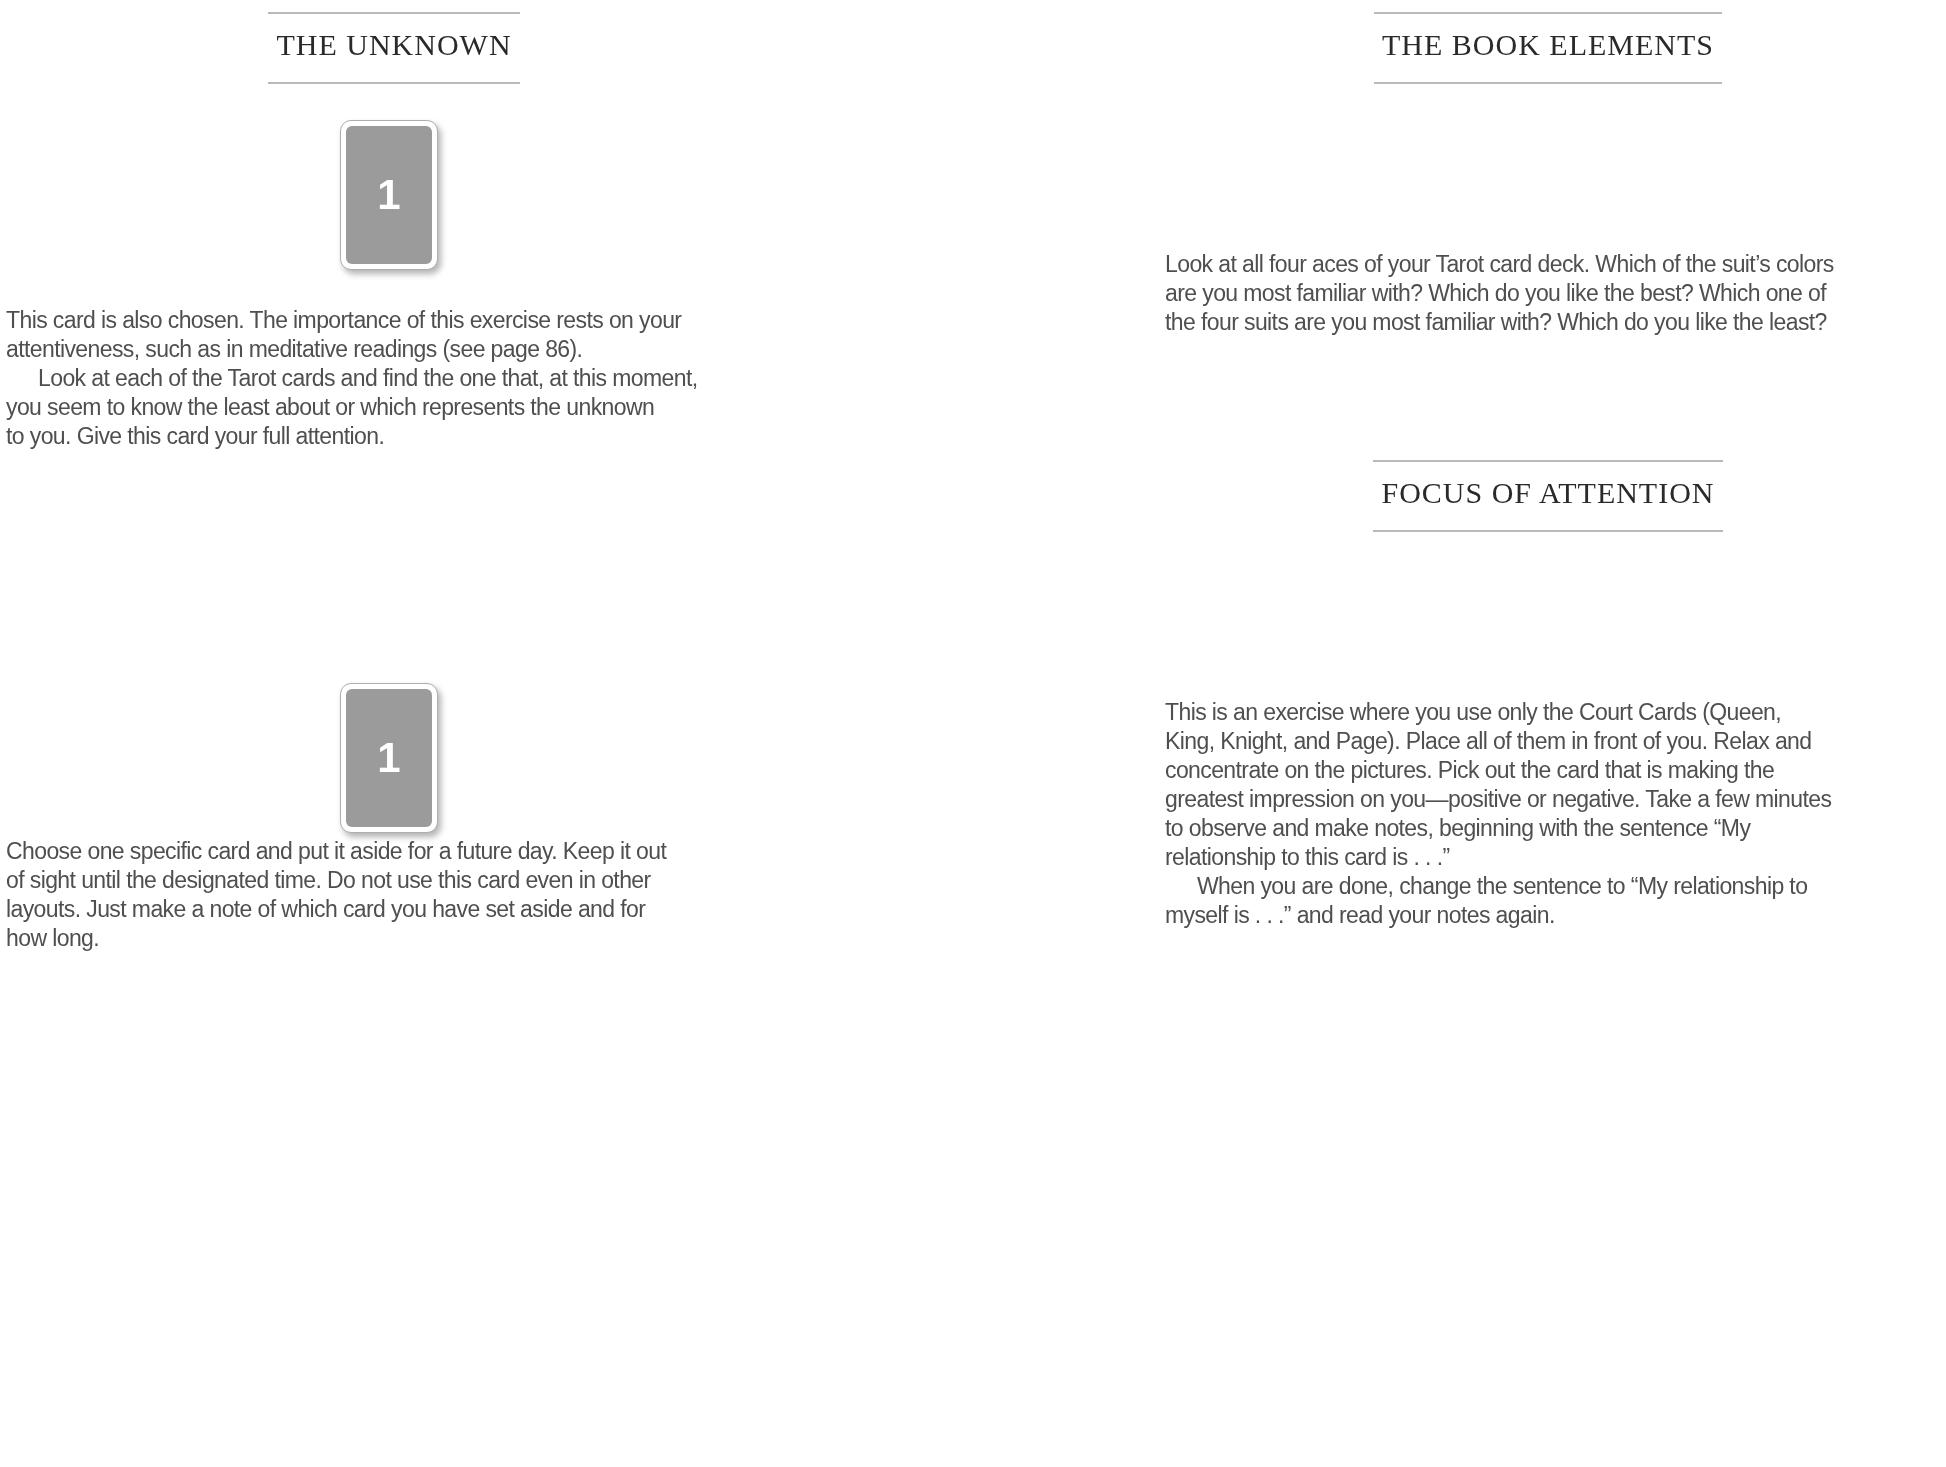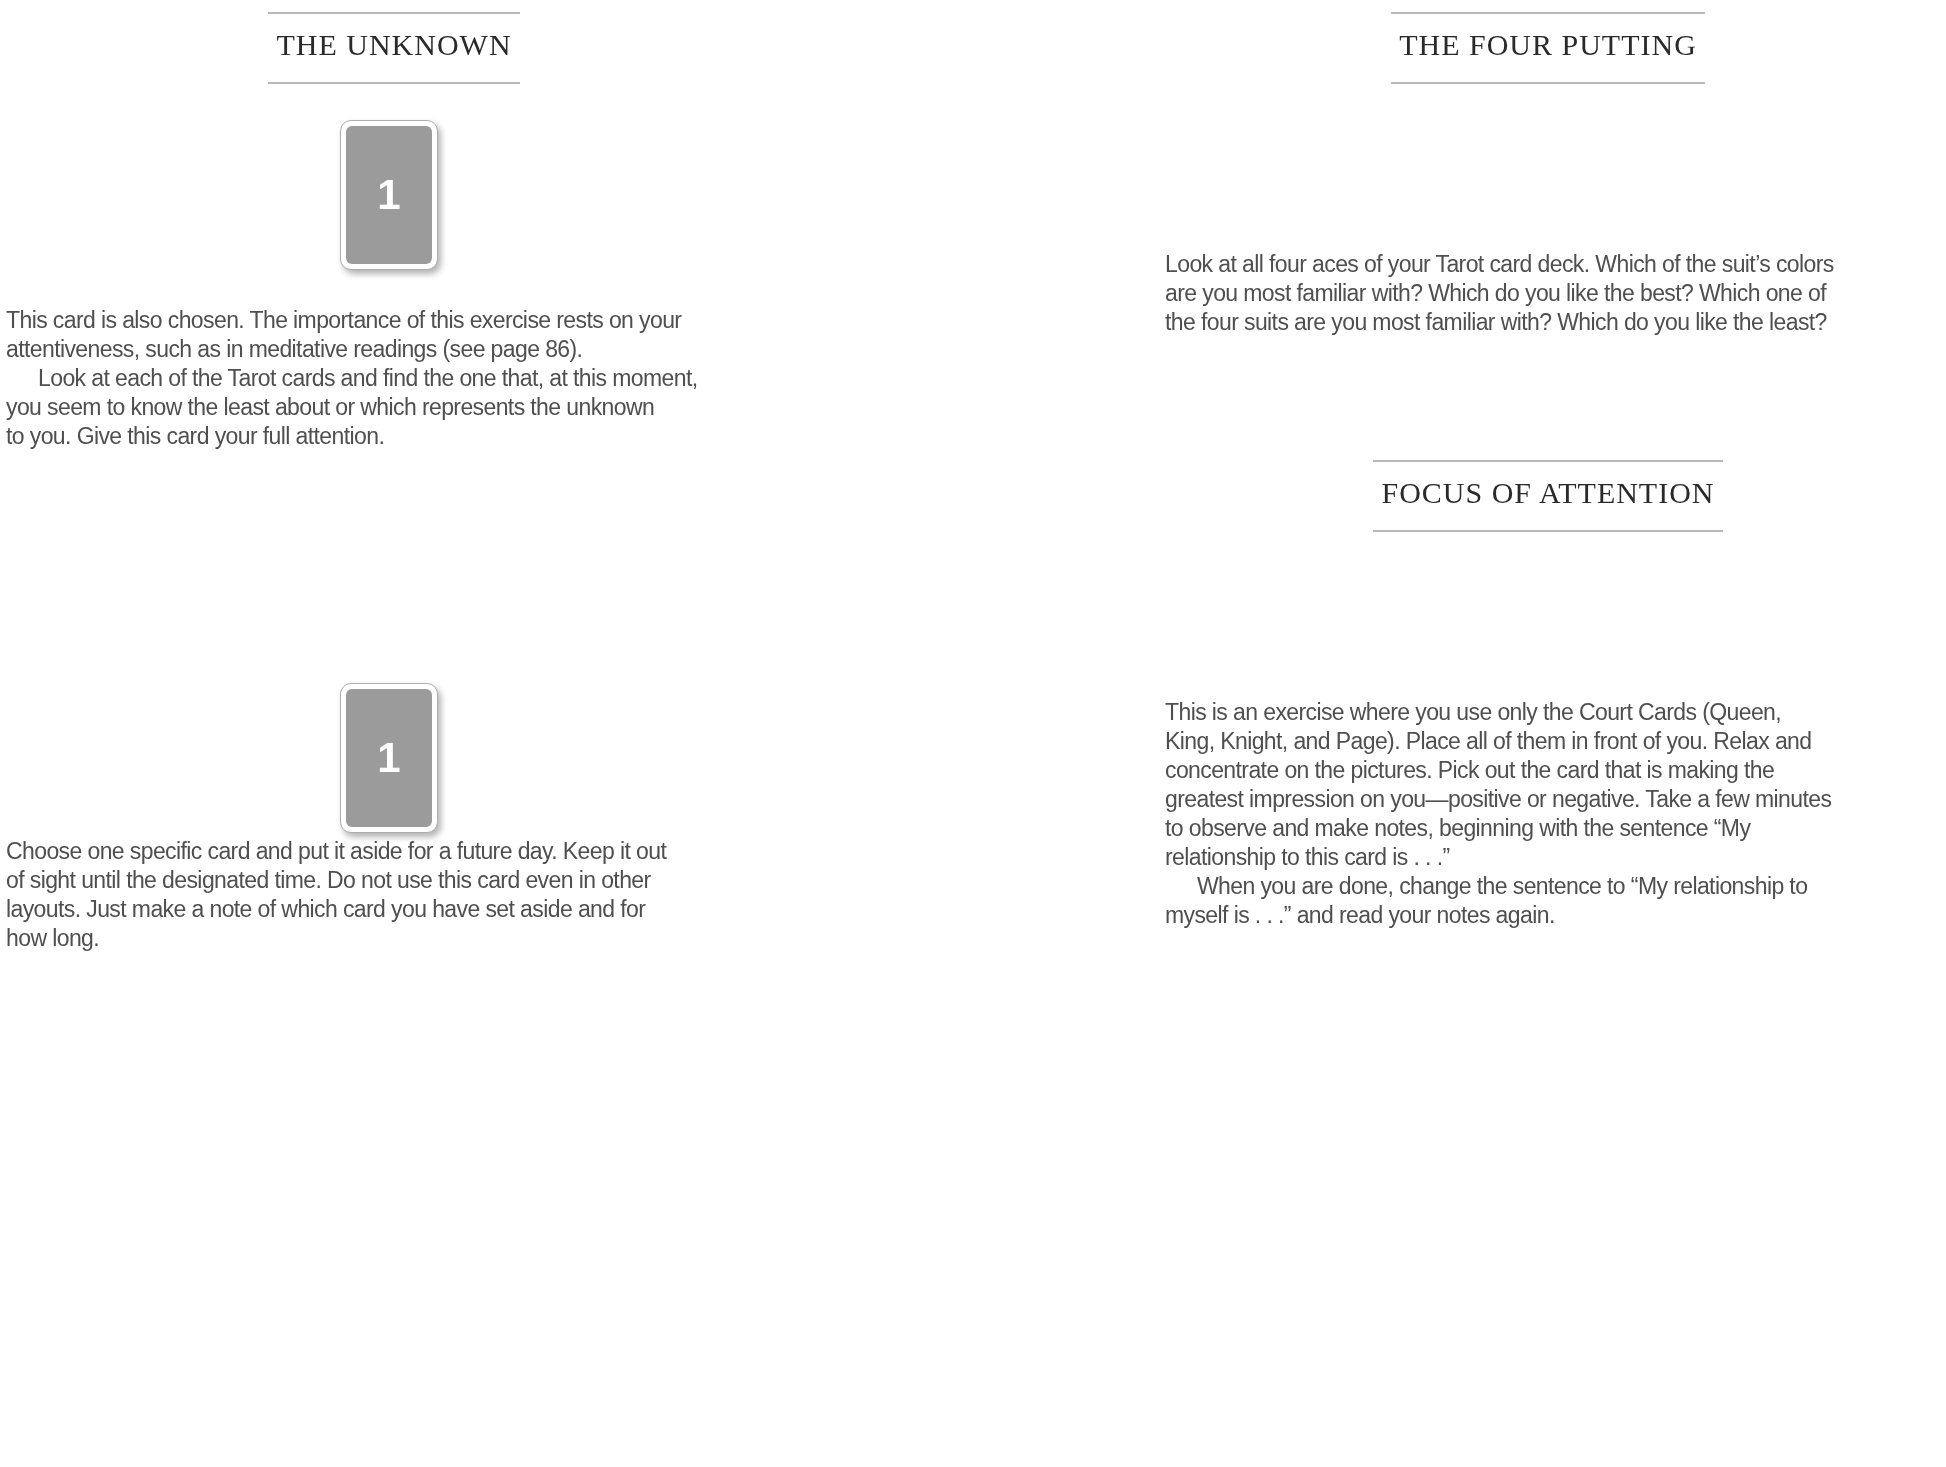--- a/index.html
+++ b/index.html
@@ -137,21 +137,21 @@
     <p>Choose one specific card and put it aside for a future day. Keep it out
 of sight until the designated time. Do not use this card even in other
 layouts. Just make a note of which card you have set aside and for
 how long.</p>
   </div>
 
   <div class="footer-text" id="footer-page-left">66</div>
   <div class="footer-text" id="footer-left-center">COMPLETE BOOK OF TAROT SPREADS</div>
 
   <div class="head-wrap" id="head-elements">
-    <span class="head-inner">THE FOUR PUTTING</span>
+    <span class="head-inner">THE BOOK ELEMENTS</span>
   </div>
 
   <div class="body-text" id="para-elements">
     <p>Look at all four aces of your Tarot card deck. Which of the suit’s colors
 are you most familiar with? Which do you like the best? Which one of
 the four suits are you most familiar with? Which do you like the least?</p>
   </div>
 
   <div class="head-wrap" id="head-focus">
     <span class="head-inner">FOCUS OF ATTENTION</span>

